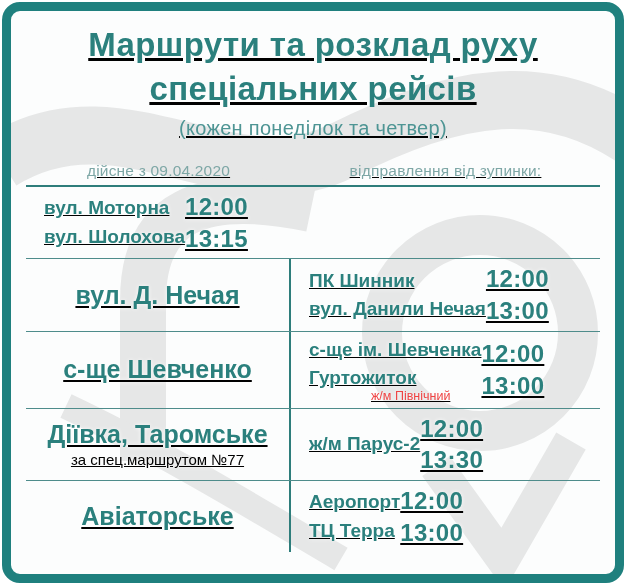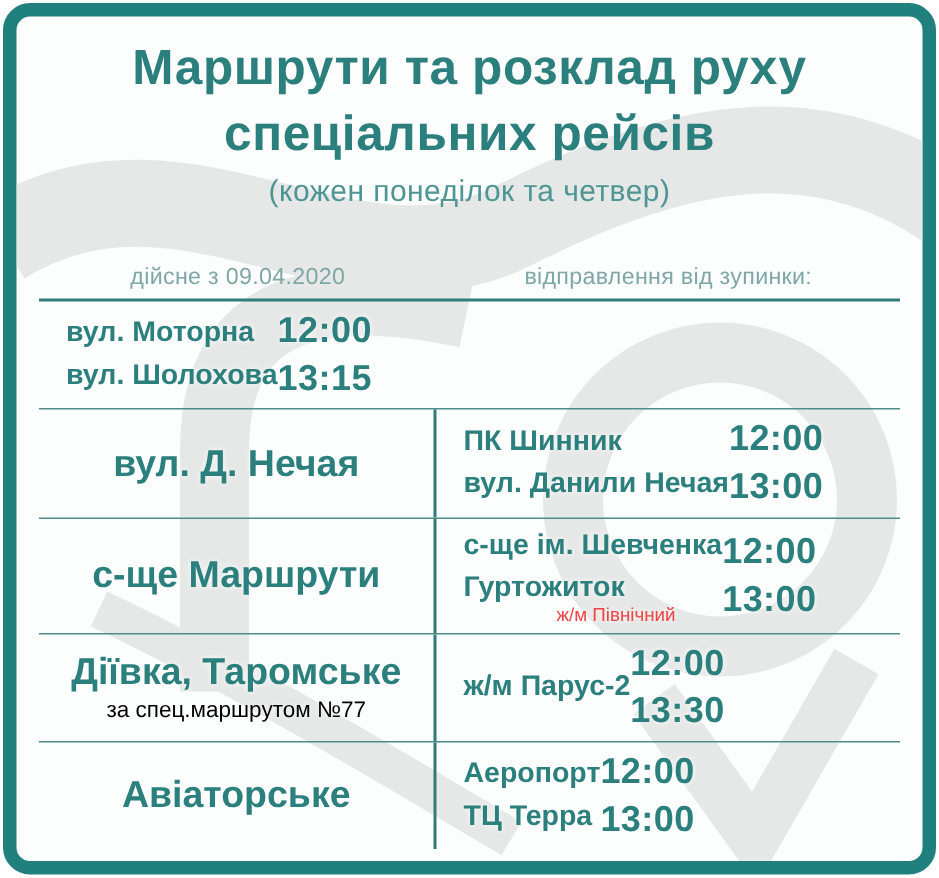--- a/index.html
+++ b/index.html
@@ -22,41 +22,41 @@
     box-sizing: content-box;
   }
   .watermark {
     position: absolute;
     left: 0; top: 0;
     width: 604px; height: 563px;
     pointer-events: none;
   }
   .content {
     position: relative;
-    width: 100%; height: 100%;
+    width: 100%; height: 100%; text-decoration: underline;
   }
   .title {
     margin: 12px 0 0 0;
     text-align: center;
     font-size: 33px;
     line-height: 1.32;
     font-weight: bold;
     color: #2b807d;
     letter-spacing: 0.4px;
   }
   .subtitle {
     text-align: center;
     font-size: 20px;
     color: #4e9594;
     margin-top: 7px;
     letter-spacing: 0.3px;
   }
   .meta-row {
     display: flex;
-    margin: 36px 15px 0 15px;
+    margin: 22px 15px 0 15px;
     justify-content: space-between;
   }
   .meta {
     font-size: 15.5px;
     color: #7ea7a6;
     padding-bottom: 5px;
     letter-spacing: 0.2px;
   }
   .meta.left  { width: 265px; text-align: center; }
   .meta.right { flex: 1; text-align: center; }
@@ -182,21 +182,21 @@
           </div>
           <div class="times">
             <div class="time">12:00</div>
             <div class="time">13:00</div>
           </div>
         </div>
       </div>
 
       <div class="row">
         <div class="cell route">
-          <div class="route-name">с-ще Маршрути</div>
+          <div class="route-name">с-ще Шевченко</div>
         </div>
         <div class="cell detail">
           <div class="stops">
             <div class="stop">с-ще ім. Шевченка</div>
             <div class="stop">Гуртожиток</div>
             <div class="stop-note">ж/м Північний</div>
           </div>
           <div class="times">
             <div class="time">12:00</div>
             <div class="time">13:00</div>

